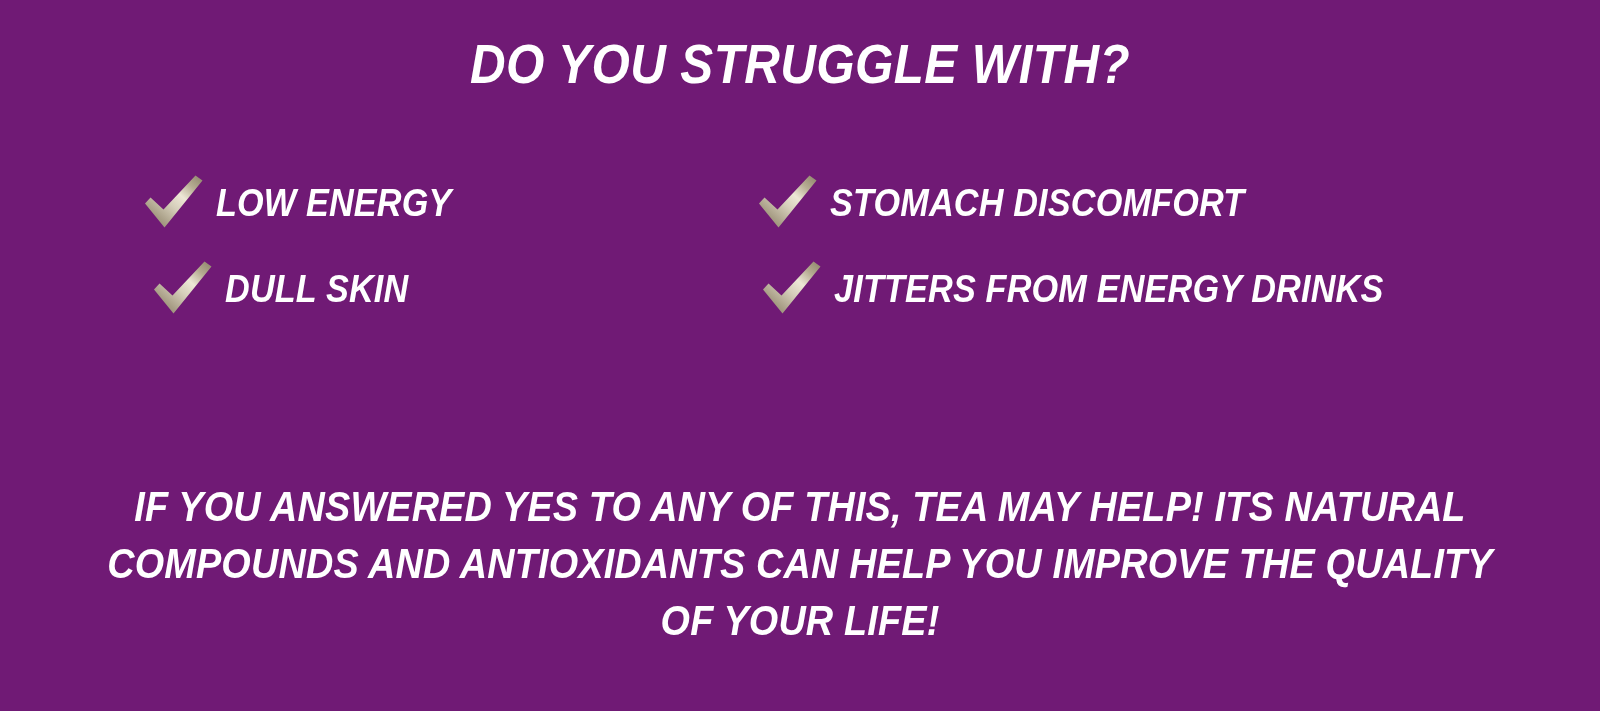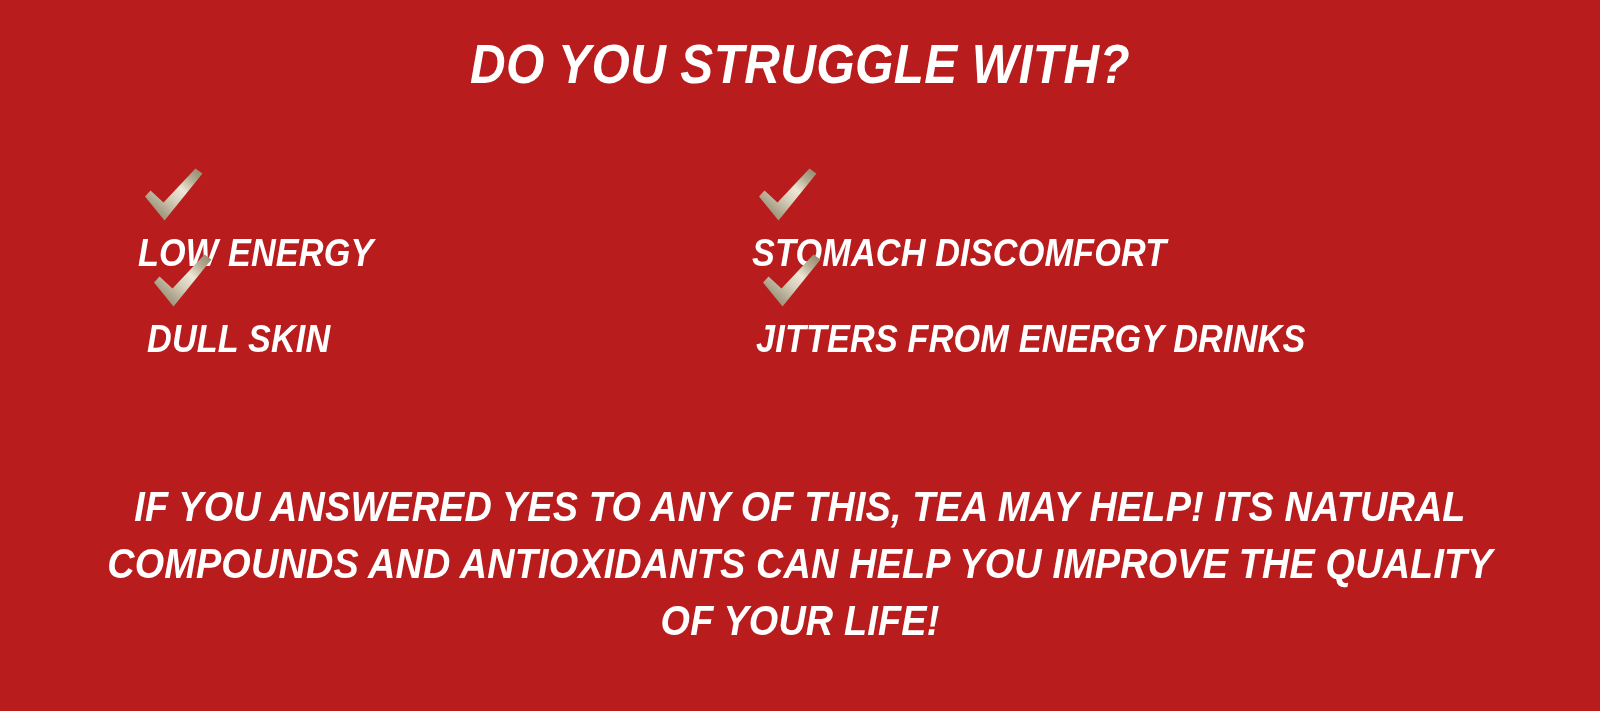--- a/index.html
+++ b/index.html
@@ -63,21 +63,21 @@
     top: 0;
   }
 
   #check-col-left  { left: 138px; width: 620px; }
   #check-col-right { left: 752px; width: 790px; }
 
   .check-row {
     position: relative;
     height: 86px;
     display: flex;
-    flex-direction: column;
+    align-items: center;
   }
 
   
   #check-col-left  .check-row:nth-child(1) { padding-left: 0px;  }
   #check-col-left  .check-row:nth-child(2) { padding-left: 9px;  }
   #check-col-left  .check-row:nth-child(3) { padding-left: 10px; }
   #check-col-right .check-row:nth-child(1) { padding-left: 0px;  }
   #check-col-right .check-row:nth-child(2) { padding-left: 4px;  }
   #check-col-right .check-row:nth-child(3) { padding-left: 6px;  }
 
@@ -113,21 +113,21 @@
     font-size: 42px;
     line-height: 57px;
     letter-spacing: 0.2px;
     transform: scaleX(0.9);
     transform-origin: center center;
   }
 </style>
 </head>
 <body>
 
-<div id="poster" style="background: #b91c1c;">
+<div id="poster" style="background: #701a75;">
 
   <div id="headline" class="display" style="color: rgb(255, 255, 255);">DO YOU STRUGGLE WITH?</div>
 
   <div id="checklist">
 
     <div id="check-col-left" class="check-col">
 
       <div class="check-row">
         <span class="check-icon">
           <svg viewBox="0 0 72 72" xmlns="http://www.w3.org/2000/svg" aria-hidden="true">

